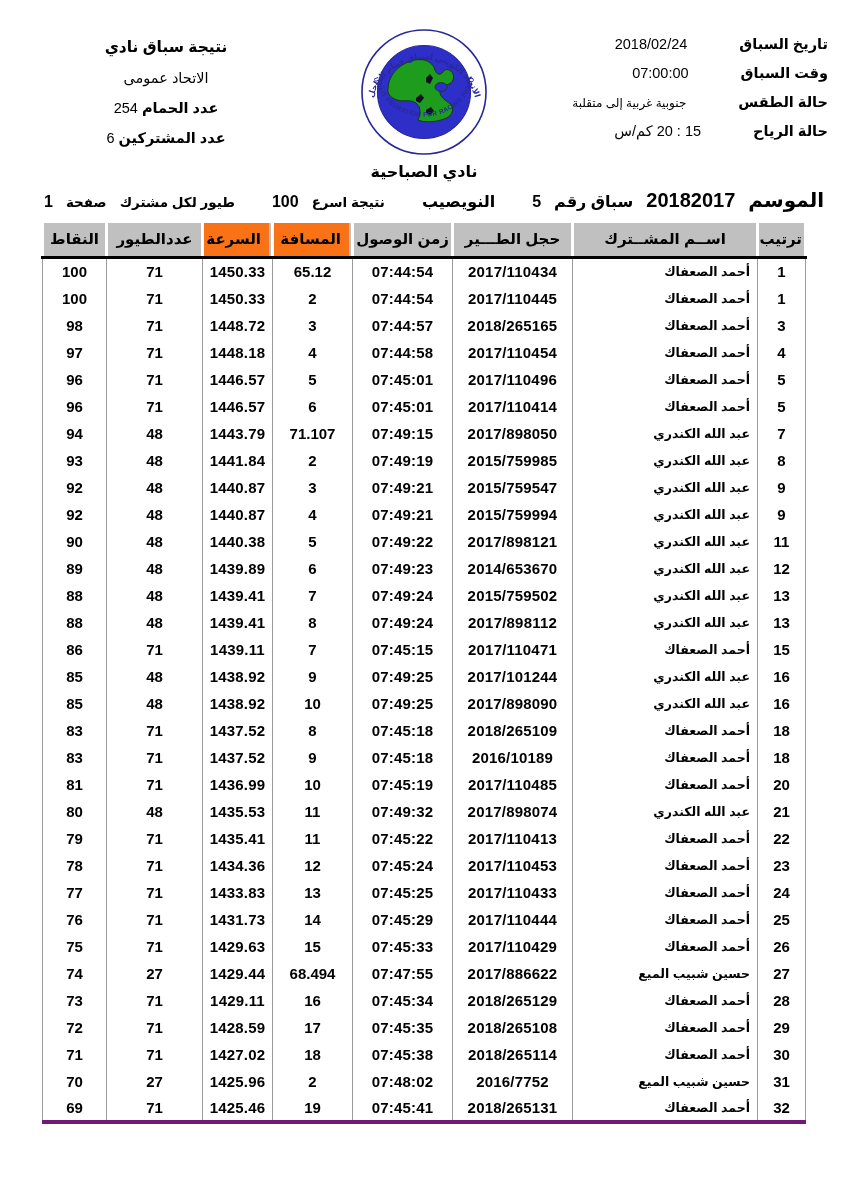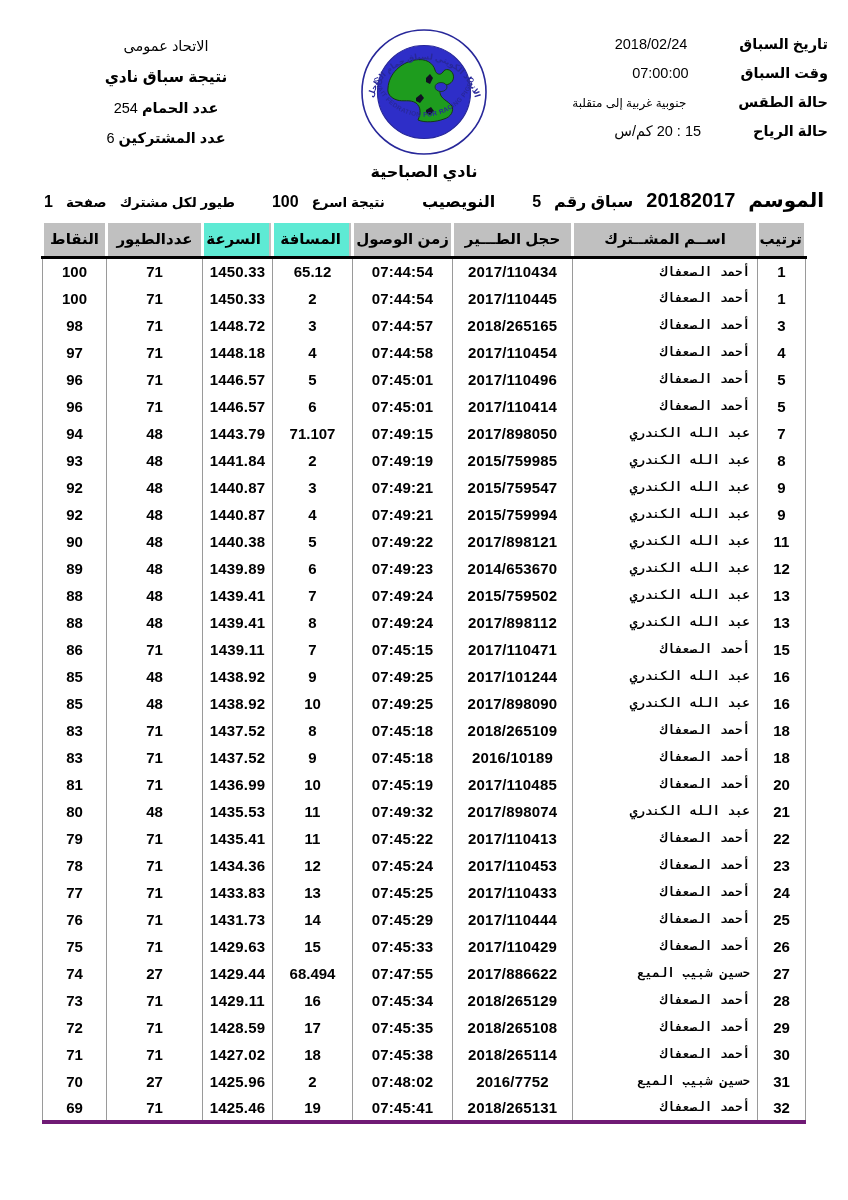--- a/index.html
+++ b/index.html
@@ -40,28 +40,28 @@
   table.results {
     width:763px; margin:9px auto 0 auto; border-collapse:collapse;
     direction:rtl; table-layout:fixed;
   }
   table.results th {
     background:#c0c0c0; font-weight:bold; font-size:15px;
     border-left:3px solid #fff; border-right:3px solid #fff;
     border-top:2px solid #fff; border-bottom:3px solid #000;
     padding:7px 2px 8px 2px; white-space:nowrap; overflow:hidden;
   }
-  th .white-chip { background:#5eead4; padding:16px 8px; }
+  th .white-chip { background:#f97316; padding:16px 8px; }
   table.results td {
     border-left:1px solid #9a9a9a; border-right:1px solid #9a9a9a;
     height:27px; font-weight:bold; font-size:15px; text-align:center;
     white-space:nowrap; overflow:hidden; padding:0 2px;
   }
   table.results tr:last-child td { border-bottom:4px solid #701a75; }
-  table.results td.col-name { font-size:12.5px; text-align:right; padding-right:7px;font-family:Liberation Mono, monospace; }
+  table.results td.col-name { font-size:12.5px; text-align:right; padding-right:7px; }
   table.results td.col-ring, table.results td.col-arrival,
   table.results td.col-speed { letter-spacing:0.2px; }
 
   
   col.c-rank{width:48px;} col.c-name{width:185px;} col.c-ring{width:120px;}
   col.c-arrival{width:100px;} col.c-distance{width:80px;} col.c-speed{width:70px;}
   col.c-birds{width:96px;} col.c-points{width:64px;}
 </style>
 </head>
 <body>
@@ -112,22 +112,22 @@
           <textPath href="#arcTop" startOffset="50%" text-anchor="middle">الاتحاد الكويتي لسباق حمام الزاجل</textPath>
         </text>
         <text font-size="6.4" font-weight="bold" fill="#28289a" letter-spacing="0.4">
           <textPath href="#arcBottom" startOffset="50%" text-anchor="middle">KUWAIT FEDRATION FOR RACING PIGEON</textPath>
         </text>
       </svg>
     </div>
   </div>
 
   <div class="hdr-left">
+    <div class="line title">نتيجة سباق نادي</div>
     <div class="line">الاتحاد عمومى</div>
-    <div class="line title">نتيجة سباق نادي</div>
     <div class="line">
       <span class="lbl">عدد الحمام</span>
       <span class="val">254</span>
     </div>
     <div class="line">
       <span class="lbl">عدد المشتركين</span>
       <span class="val">6</span>
     </div>
   </div>
 </div>

